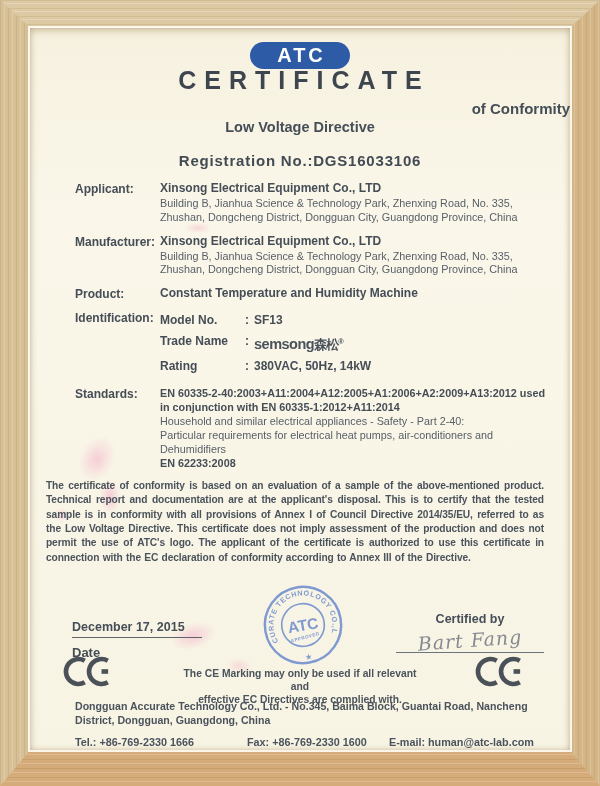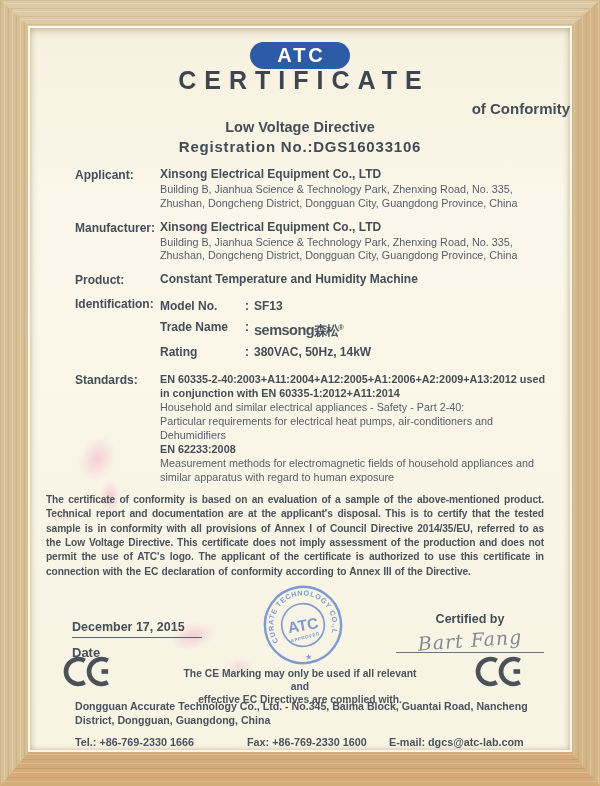--- a/index.html
+++ b/index.html
@@ -59,21 +59,21 @@
     background:var(--logo-blue,#2d5ba6);color:#fff;font-weight:bold;font-size:20px;letter-spacing:3px;
     display:flex;align-items:center;justify-content:center;text-indent:3px;
   }
   .cert-title{
     margin:-3px 0 0;text-align:center;font-size:25px;line-height:28px;font-weight:bold;
     letter-spacing:8px;text-indent:8px;color:#3d454e;
   }
   .h-sub{margin-top:6px;text-align:right;font-size:15px;font-weight:bold;color:#454e57;}
   .h-dir{margin-top:4px;text-align:center;font-size:14.5px;font-weight:bold;color:#454e57;}
   .h-dir2{margin-top:2px;text-align:center;font-size:14.5px;font-weight:bold;color:#454e57;}
-  .h-reg{margin-top:3px;text-align:center;font-size:15px;font-weight:bold;letter-spacing:.8px;color:#424b54;}
+  .h-reg{margin-top:17px;text-align:center;font-size:15px;font-weight:bold;letter-spacing:.8px;color:#424b54;}
   
   .fields{margin:12px 14px 0 45px;}
   .frow{display:grid;grid-template-columns:85px 1fr;margin-bottom:9px;}
   .flabel{font-size:12px;font-weight:bold;color:#454e57;padding-top:1px;}
   .fval{padding-left:0;}
   .pname{font-size:12px;font-weight:bold;color:#454e57;margin-bottom:2px;}
   .paddr{font-size:10.8px;line-height:13.8px;color:#565f68;}
   .pvalue{font-size:12px;font-weight:bold;color:#454e57;}
   .idrow{display:grid;grid-template-columns:80px 14px 1fr;line-height:21px;}
   .idlabel{font-size:12px;font-weight:bold;color:#454e57;}
@@ -181,21 +181,20 @@
             </div>
           </div>
         </div>
         <div class="frow">
           <div class="flabel">Standards:</div>
           <div class="fval">
             <div class="std b">EN 60335-2-40:2003+A11:2004+A12:2005+A1:2006+A2:2009+A13:2012 used in conjunction with EN 60335-1:2012+A11:2014</div>
             <div class="std">Household and similar electrical appliances - Safety - Part 2-40:</div>
             <div class="std">Particular requirements for electrical heat pumps, air-conditioners and Dehumidifiers</div>
             <div class="std b">EN 62233:2008</div>
-            <div class="std">Measurement methods for electromagnetic fields of household appliances and similar apparatus with regard to human exposure</div>
           </div>
         </div>
       </div>
 
       <p class="legal">The certificate of conformity is based on an evaluation of a sample of the above-mentioned product. Technical report and documentation are at the applicant's disposal. This is to certify that the tested sample is in conformity with all provisions of Annex I of Council Directive 2014/35/EU, referred to as the Low Voltage Directive. This certificate does not imply assessment of the production and does not permit the use of ATC's logo. The applicant of the certificate is authorized to use this certificate in connection with the EC declaration of conformity according to Annex III of the Directive.</p>
     </div>
 
     <div class="signoff">
       <div class="certified">
         <div class="certified-label">Certified by</div>
@@ -235,17 +234,17 @@
         <div>The CE Marking may only be used if all relevant and</div>
         <div>effective EC Directives are complied with.</div>
       </div>
     </div>
 
     <div class="footer">
       <div class="issuer-address">Dongguan Accurate Technology Co., Ltd. - No.345, Baima Block, Guantai Road, Nancheng District, Dongguan, Guangdong, China</div>
       <div class="contacts">
         <span>Tel.: +86-769-2330 1666</span>
         <span>Fax: +86-769-2330 1600</span>
-        <span>E-mail: dgcs@atc-lab.com</span>
+        <span>E-mail: human@atc-lab.com</span>
       </div>
     </div>
   </div>
 </div>
 
 </body></html>

